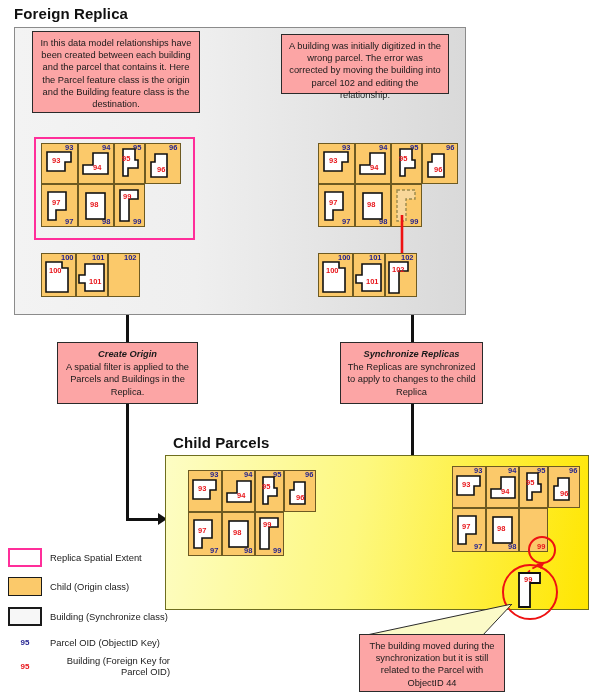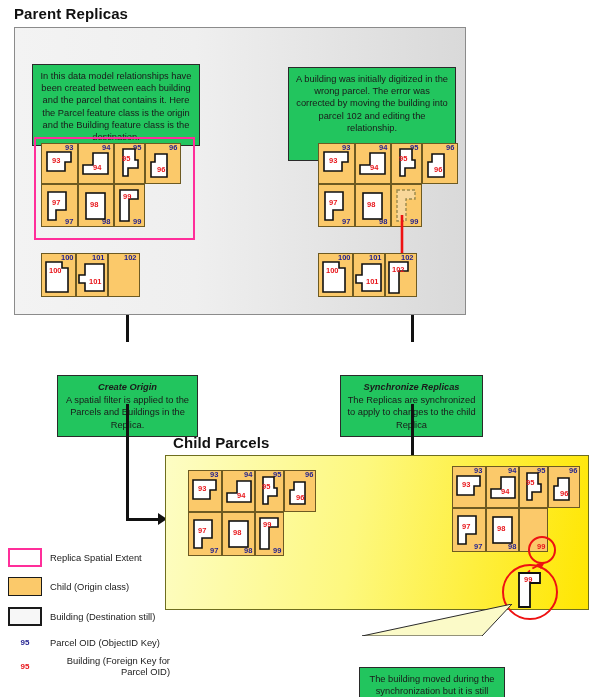--- a/index.html
+++ b/index.html
@@ -27,24 +27,23 @@
   
   .child-panel{
     left:165px;top:455px;width:424px;height:155px;
     background:linear-gradient(100deg,#fdfdc4 0%,#fdf87f 45%,#ffe600 100%);
     border:1px solid #6e6e1f;
     box-sizing:border-box;
   }
 
   
   .note{
-    background:#22c55e;border:1px solid #2a2a2a;box-sizing:border-box;
+    background:#fca5a5;border:1px solid #2a2a2a;box-sizing:border-box;
     font-size:9.3px;line-height:12.2px;text-align:center;color:#1a1a1a;
     padding:5px 6px;
-    margin-top:33px;
   }
   .note .hd{font-weight:bold;font-style:italic;display:block;margin-bottom:1px;}
 
   
   .grid{position:absolute;}
   .parcel{
     position:absolute;box-sizing:border-box;
     background:#fbc96a;border:1px solid #6d5a22;
   }
   .poid{
@@ -83,27 +82,27 @@
   .sw-bldg{border:2px solid #1a1a1a;background:#f7f7f7;}
   .lkey{width:34px;text-align:center;font-size:8px;font-weight:bold;}
   .lkey.blue{color:#1f1f8f;}
   .lkey.red{color:#e8161b;}
   .ltxt{font-size:9.4px;color:#1a1a1a;margin-left:8px;line-height:11px;}
   .ltxt.ctr{text-align:right;}
 </style>
 </head>
 <body>
 
-<div class="abs section-title" style="left:14px;top:5px;">Parent Replicas</div>
+<div class="abs section-title" style="left:14px;top:5px;">Foreign Replica</div>
 
 <div class="abs parent-panel"></div>
 
 <div class="abs note" style="left:32px;top:31px;width:168px;height:82px;">In this data model relationships have been created between each building and the parcel that contains it. Here the Parcel feature class is the origin and the Building feature class is the destination.</div>
 
-<div class="abs note" style="left:288px;top:34px;width:168px;height:94px;">A building was initially digitized in the wrong parcel. The error was corrected by moving the building into parcel 102 and editing the relationship.</div>
+<div class="abs note" style="left:281px;top:34px;width:168px;height:60px;">A building was initially digitized in the wrong parcel. The error was corrected by moving the building into parcel 102 and editing the relationship.</div>
 
 <div class="extent" style="left:34px;top:137px;width:161px;height:103px;"></div>
 
 <div class="grid" style="left:41px;top:143px;">
 
   <div class="parcel" style="left:0px;top:0px;width:37px;height:41px;"></div>
   <div class="parcel" style="left:37px;top:0px;width:36px;height:41px;"></div>
   <div class="parcel" style="left:73px;top:0px;width:31px;height:41px;"></div>
   <div class="parcel" style="left:104px;top:0px;width:36px;height:41px;"></div>
 
@@ -459,21 +458,21 @@
   <div class="lrow" style="left:0px;top:0px;">
     <span class="swatch sw-extent"></span>
     <span class="ltxt">Replica Spatial Extent</span>
   </div>
   <div class="lrow" style="left:0px;top:29px;">
     <span class="swatch sw-parcel"></span>
     <span class="ltxt">Child (Origin class)</span>
   </div>
   <div class="lrow" style="left:0px;top:59px;">
     <span class="swatch sw-bldg"></span>
-    <span class="ltxt">Building (Destination still)</span>
+    <span class="ltxt">Building (Synchronize class)</span>
   </div>
   <div class="lrow" style="left:0px;top:89px;">
     <span class="lkey blue">95</span>
     <span class="ltxt">Parcel OID (ObjectID Key)</span>
   </div>
   <div class="lrow" style="left:0px;top:107px;">
     <span class="lkey red">95</span>
     <span class="ltxt ctr" style="width:120px;">Building (Foreign Key for Parcel OID)</span>
   </div>
 </div>

